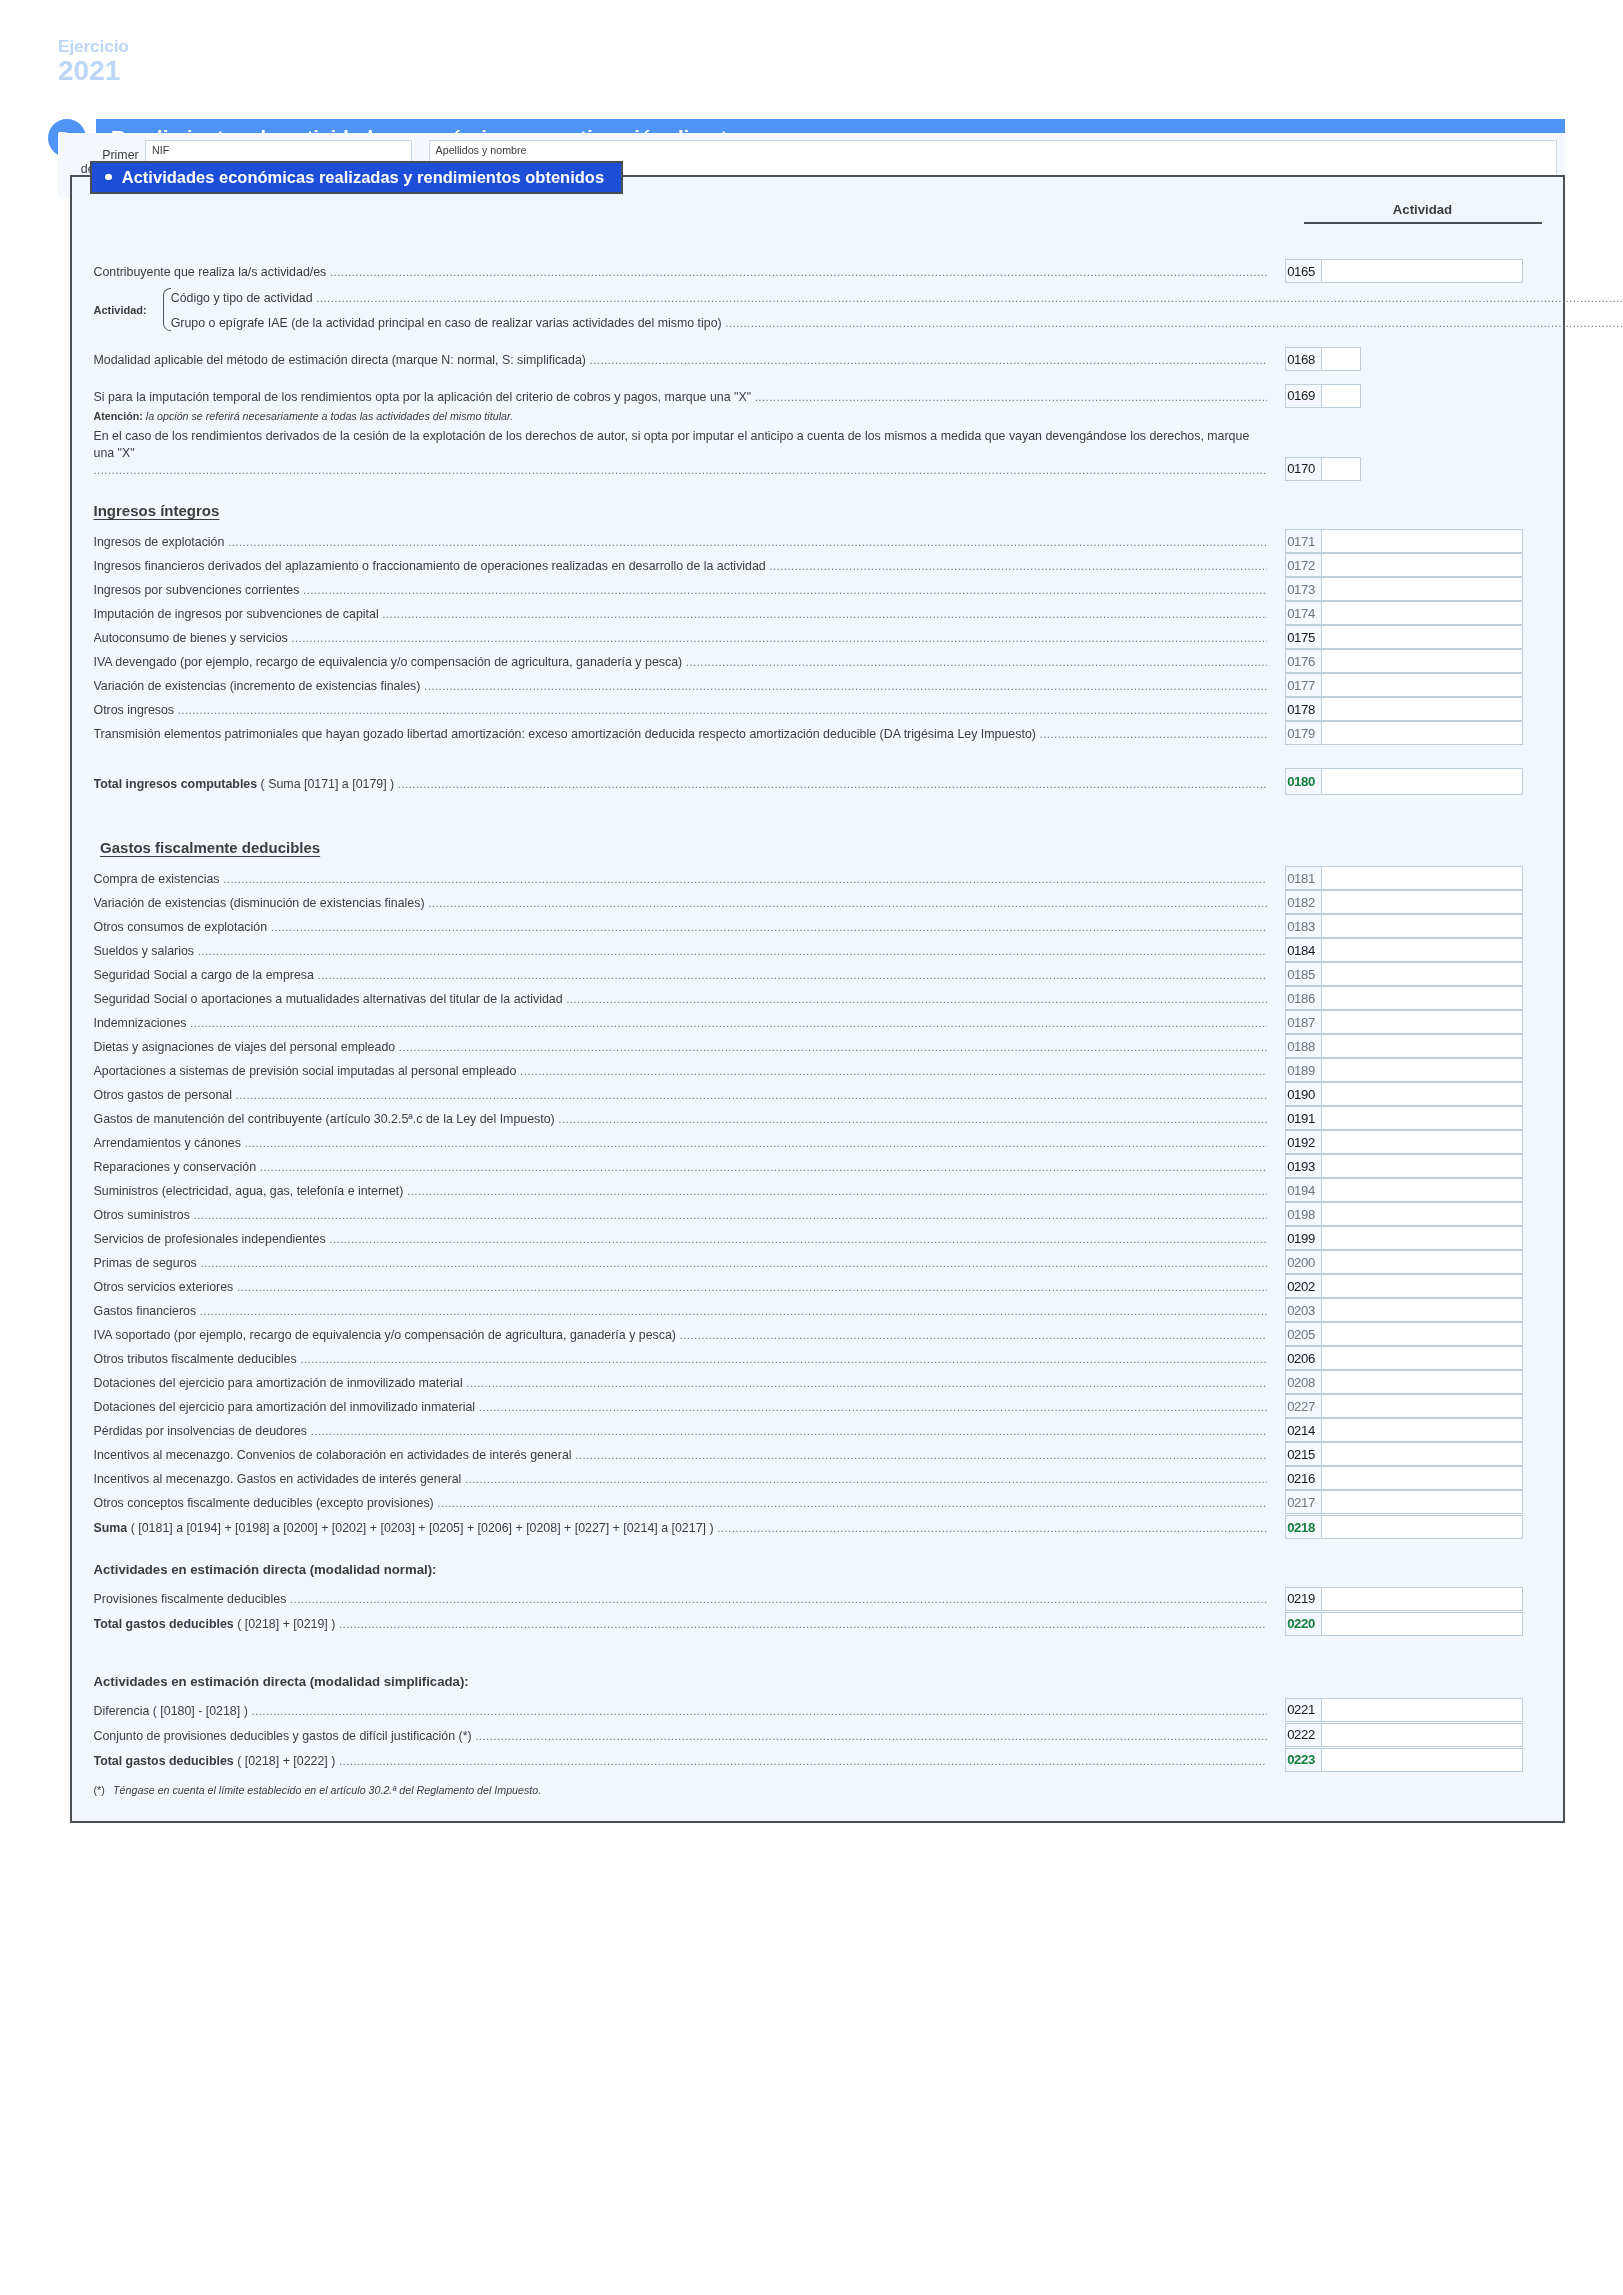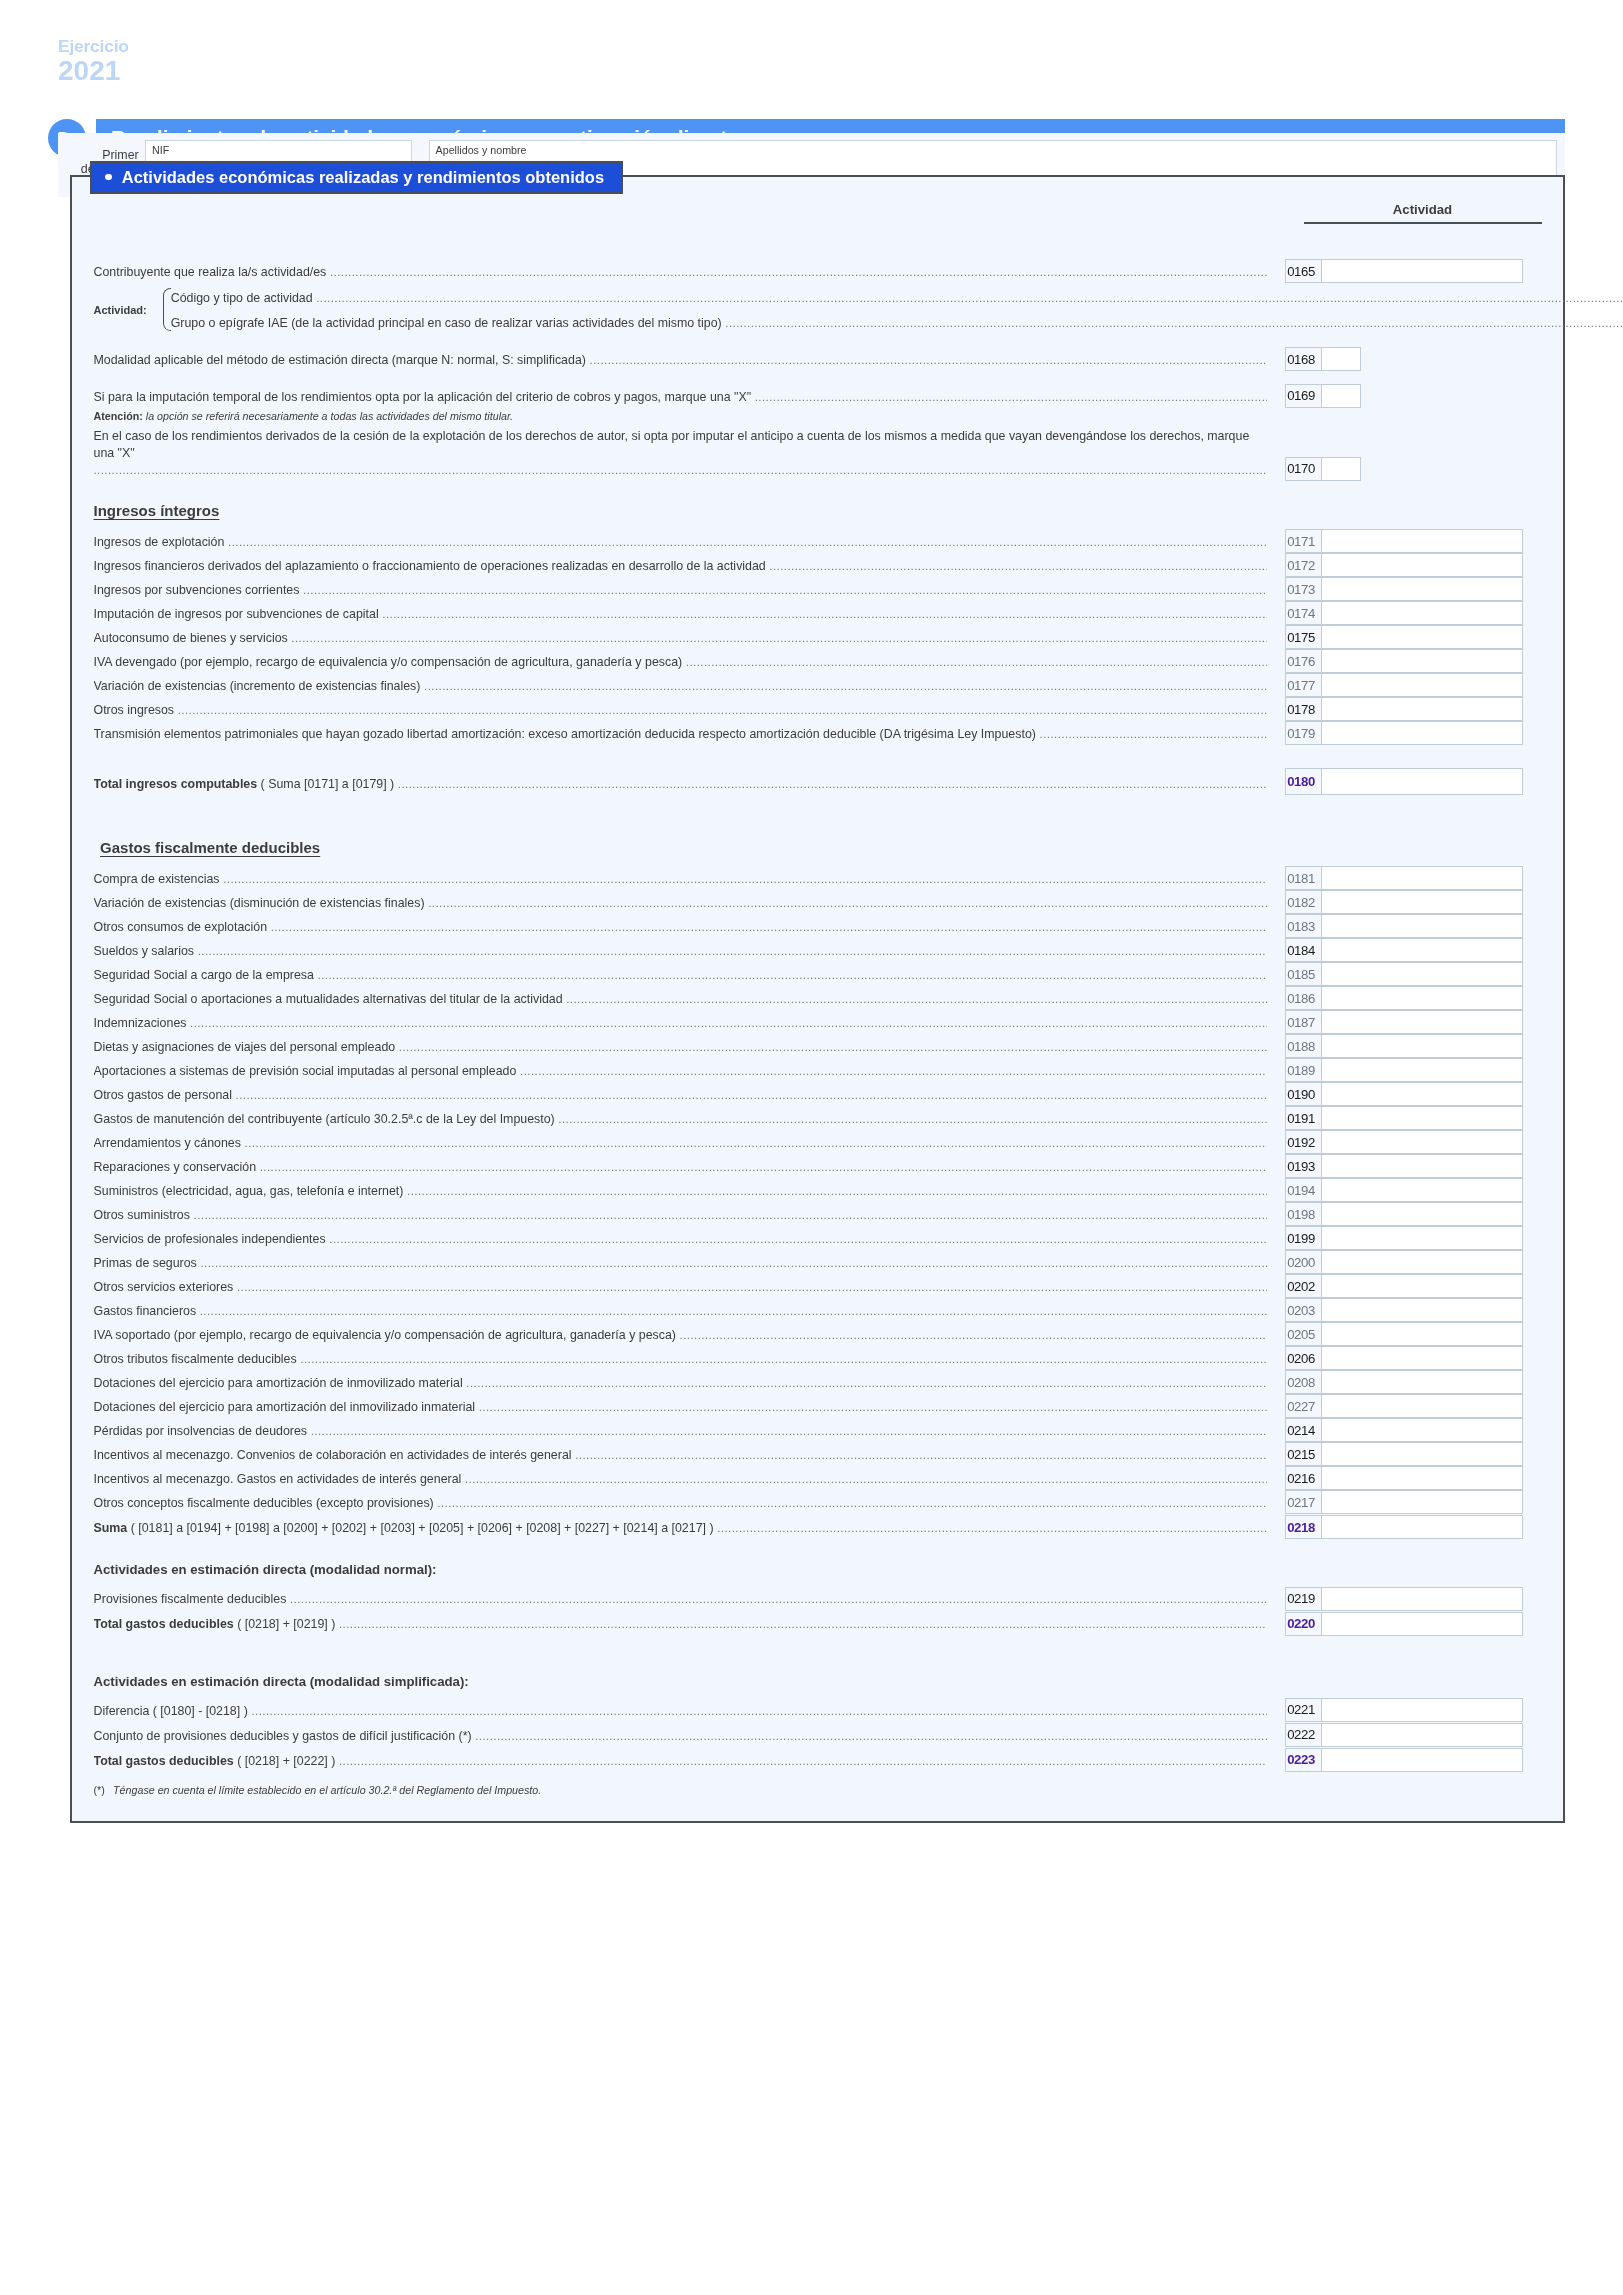--- a/index.html
+++ b/index.html
@@ -205,21 +205,21 @@
     font-size: 13.2px;
     color: #6d7681;
     display: flex;
     align-items: center;
     justify-content: flex-start;
     padding-left: 1.7px;
     letter-spacing: -0.4px;
     font-family: "Liberation Sans", sans-serif;
   }
   .cell .code.dark { color: #1a1a1a; }
-  .cell .code.bold { color: #4c1d95; font-weight: bold; }
+  .cell .code.bold { color: #15803d; font-weight: bold; }
   .cell .val {
     flex: 1 1 auto;
     background: #ffffff;
   }
   .cell.w-full { width: 238px; }
   .cell.w-sm   { width: 76px; }
 
   
   .col-head {
     position: absolute;

